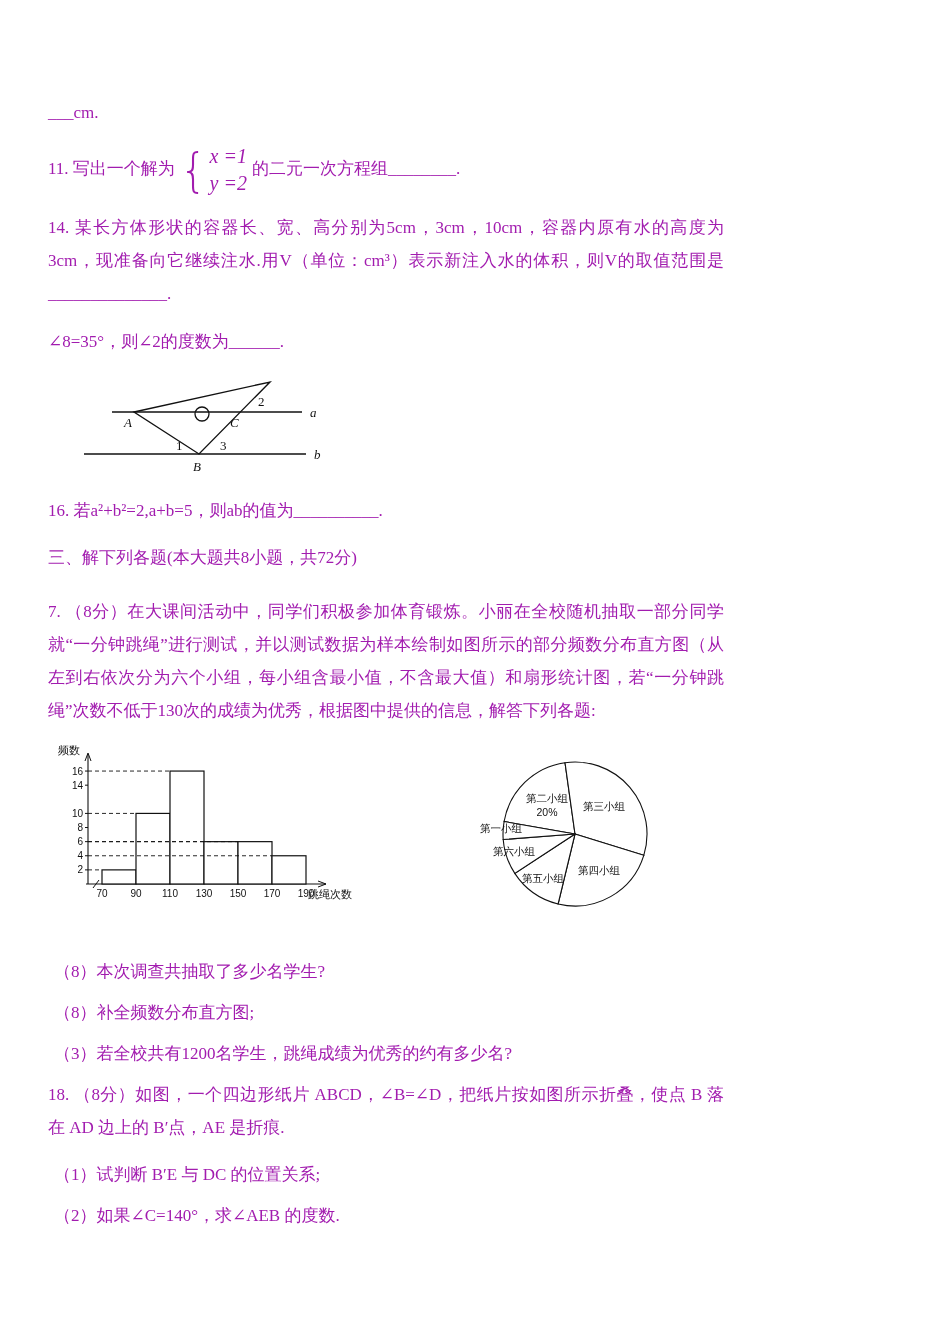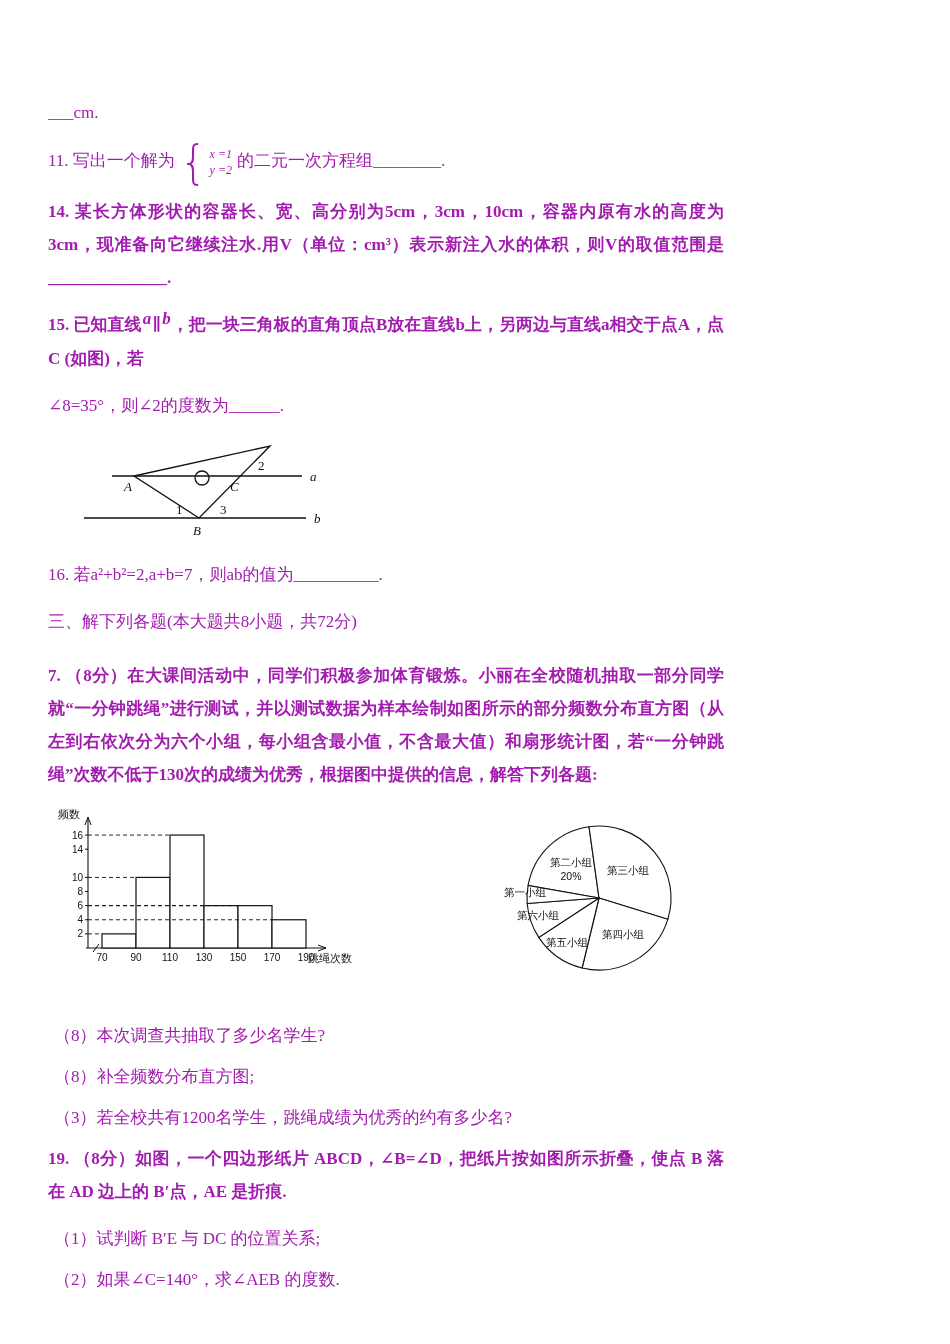--- a/index.html
+++ b/index.html
@@ -3,78 +3,75 @@
 <meta charset="utf-8">
 <style>
   html,body{margin:0;padding:0;background:#fff;}
   .page{
     width:772px;min-height:1344px;box-sizing:border-box;
     padding:96px 48px 60px 48px;
     font-family:"Liberation Serif","DejaVu Serif",serif;
     font-size:17px;color:#a21caf;background:#fff;
   }
   .q{margin:0 0 14px 0;line-height:1.95;}
-  .justify{text-align:justify;font-weight:bold;}
+  .justify{text-align:justify;}
   .sub{margin-bottom:8px;padding-left:6px;}
   .section-title{margin-bottom:21px;}
   
   .system{display:inline-flex;align-items:center;vertical-align:middle;margin:0 5px;}
   .brace{font-size:42px;font-weight:300;line-height:0.9;font-family:"DejaVu Sans",sans-serif;transform:scaleY(1.12);}
-  .eqs{display:inline-flex;flex-direction:column;font-style:italic;line-height:1.35;padding-left:3px;font-size:12px;}
+  .eqs{display:inline-flex;flex-direction:column;font-style:italic;line-height:1.35;padding-left:3px;font-size:20px;}
   .raised{position:relative;top:-6px;font-style:italic;padding:0 1px;}
   
   .fig15{margin:2px 0 14px 26px;display:block;}
   .fig15 .ln{stroke:#111;stroke-width:1.3;}
   .fig15 .tri{fill:none;stroke:#111;stroke-width:1.3;}
   .fig15 .hole{fill:none;stroke:#111;stroke-width:1.3;}
   .fig15 text{font-family:"Liberation Serif",serif;font-size:13px;font-style:italic;fill:#111;}
   .fig15 text.num{font-style:normal;}
   
-  .charts{display:flex;align-items:flex-start;gap:104px;margin:6px 0 22px 6px;}
+  .charts{display:flex;align-items:flex-start;gap:80px;margin:6px 0 22px 6px;}
 </style>
 </head>
 <body>
 
 <div class="page">
 
   <p class="q">___cm.</p>
 
   <div class="q">
     <span>11. 写出一个解为</span><span class="system">
         <span class="brace">{</span>
         <span class="eqs">
           <span>x =1</span>
           <span>y =2</span>
         </span>
       </span><span>的二元一次方程组________.</span>
   </div>
 
   <p class="q justify">14. 某长方体形状的容器长、宽、高分别为5cm，3cm，10cm，容器内原有水的高度为3cm，现准备向它继续注水.用V（单位：cm³）表示新注入水的体积，则V的取值范围是______________.</p>
 
-  <p class="q justify">
-    <span>15. 已知直线</span><span class="raised">a</span><span>∥</span><span class="raised">b</span><span>，把一块三角板的直角顶点B放在直线b上，另两边与直线a相交于点A，点C (如图)，若</span>
-  </p>
   <p class="q">∠8=35°，则∠2的度数为______.</p>
 
   <svg class="fig15" width="260" height="108" viewBox="0 0 260 108">
     <line class="ln" x1="38" y1="40" x2="228" y2="40"></line>
     <line class="ln" x1="10" y1="82" x2="232" y2="82"></line>
     <polygon class="tri" points="60,40 196,10 125,82"></polygon>
     <circle class="hole" cx="128" cy="42" r="7"></circle>
     <text x="50" y="55">A</text>
     <text x="156" y="55">C</text>
     <text class="num" x="184" y="34">2</text>
     <text class="num" x="102" y="78">1</text>
     <text class="num" x="146" y="78">3</text>
     <text x="119" y="99">B</text>
     <text x="236" y="45">a</text>
     <text x="240" y="87">b</text>
   </svg>
 
-  <p class="q">16. 若a²+b²=2,a+b=7，则ab的值为__________.</p>
+  <p class="q">16. 若a²+b²=2,a+b=5，则ab的值为__________.</p>
 
   <p class="q section-title">三、解下列各题(本大题共8小题，共72分)</p>
 
   <p class="q justify">7. （8分）在大课间活动中，同学们积极参加体育锻炼。小丽在全校随机抽取一部分同学就“一分钟跳绳”进行测试，并以测试数据为样本绘制如图所示的部分频数分布直方图（从左到右依次分为六个小组，每小组含最小值，不含最大值）和扇形统计图，若“一分钟跳绳”次数不低于130次的成绩为优秀，根据图中提供的信息，解答下列各题:</p>
 
   <div class="charts">
     <div><svg width="336" height="172" viewBox="0 0 336 172">
           <line x1="34" y1="142" x2="34" y2="12" stroke="#111" stroke-width="1.1"></line>
           <path d="M31,19 L34,11 L37,19" fill="none" stroke="#111"></path>
           <line x1="32" y1="142" x2="272" y2="142" stroke="#111" stroke-width="1.1"></line>
@@ -131,17 +128,17 @@
           <text x="44" y="113" font-size="10.5" fill="#111" font-family="'Liberation Sans','DejaVu Sans',sans-serif" font-style="normal" text-anchor="middle">第六小组</text>
           <text x="31" y="90" font-size="10.5" fill="#111" font-family="'Liberation Sans','DejaVu Sans',sans-serif" font-style="normal" text-anchor="middle">第一小组</text>
         </svg></div>
   </div>
 
   <p class="q sub">（8）本次调查共抽取了多少名学生?</p>
   <p class="q sub">（8）补全频数分布直方图;</p>
   <p class="q sub">（3）若全校共有1200名学生，跳绳成绩为优秀的约有多少名?</p>
 
 
-  <p class="q justify">19. （8分）如图，一个四边形纸片 ABCD，∠B=∠D，把纸片按如图所示折叠，使点 B 落在 AD 边上的 B′点，AE 是折痕.</p>
+  <p class="q justify">18. （8分）如图，一个四边形纸片 ABCD，∠B=∠D，把纸片按如图所示折叠，使点 B 落在 AD 边上的 B′点，AE 是折痕.</p>
   <p class="q sub">（1）试判断 B′E 与 DC 的位置关系;</p>
   <p class="q sub">（2）如果∠C=140°，求∠AEB 的度数.</p>
 
 </div>
 
 </body></html>

